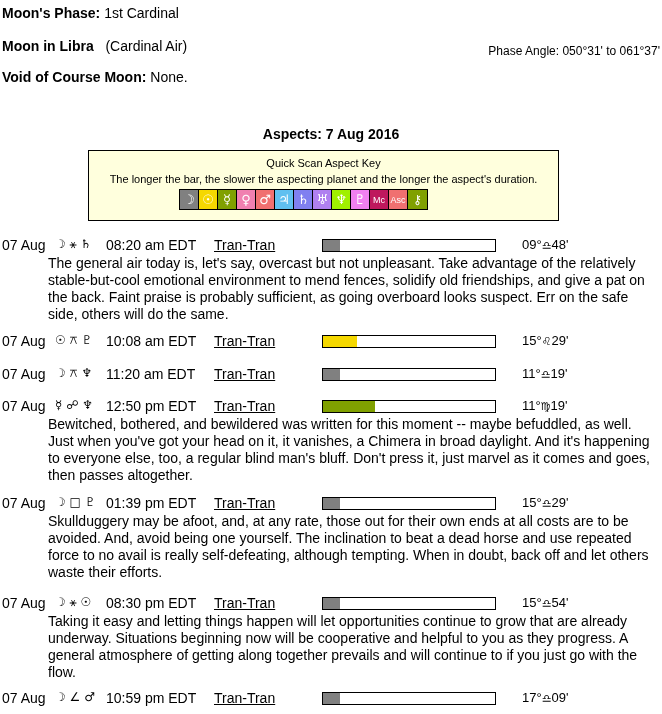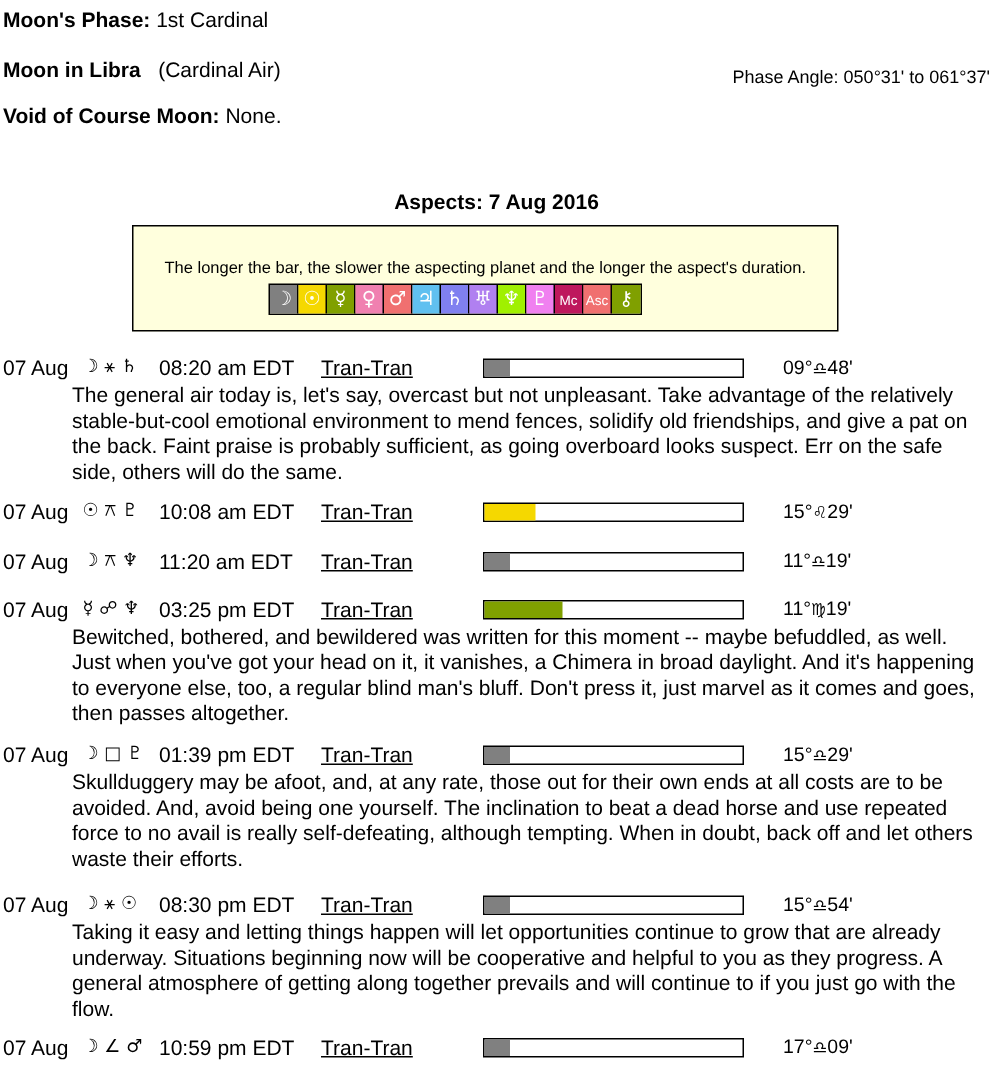--- a/index.html
+++ b/index.html
@@ -66,20 +66,21 @@
   &nbsp;&nbsp;<span>(Cardinal Air)</span>
 </div>
 <div class="hdr-line" id="void-line">
   <b>Void of Course Moon:</b>
   <span>None.</span>
 </div>
 
 <div id="aspects-title">Aspects: 7 Aug 2016</div>
 
 <div id="key-box">
+  <div id="key-title">Quick Scan Aspect Key</div>
   <div id="key-desc">The longer the bar, the slower the aspecting planet and the longer the aspect's duration.</div>
   <div id="key-swatches">
       <div class="swatch" style="background: rgb(128, 128, 128);">☽</div>
       <div class="swatch" style="background: rgb(245, 216, 0);">☉</div>
       <div class="swatch" style="background: rgb(128, 160, 0);">☿</div>
       <div class="swatch" style="background: rgb(240, 128, 176);">♀</div>
       <div class="swatch" style="background: rgb(240, 112, 112);">♂</div>
       <div class="swatch" style="background: rgb(96, 192, 240);">♃</div>
       <div class="swatch" style="background: rgb(128, 128, 240);">♄</div>
       <div class="swatch" style="background: rgb(176, 128, 240);">♅</div>
@@ -126,21 +127,21 @@
         <div class="e-bar">
           <div class="e-bar-fill" style="width: 10%; background: rgb(128, 128, 128);"></div>
         </div>
         <span class="e-pos"><span>11°</span><span class="sign">♎</span><span>19'</span></span>
       </div>
     </div>
     <div class="entry" style="top: 398px;">
       <div class="entry-head">
         <span class="e-date">07 Aug</span>
         <span class="e-glyphs">☿ ☍ ♆</span>
-        <span class="e-time">03:25 pm EDT</span>
+        <span class="e-time">12:50 pm EDT</span>
         <span class="e-type">Tran-Tran</span>
         <div class="e-bar">
           <div class="e-bar-fill" style="width: 30%; background: rgb(128, 160, 0);"></div>
         </div>
         <span class="e-pos"><span>11°</span><span class="sign">♍</span><span>19'</span></span>
       </div>
       <div class="e-text">Bewitched, bothered, and bewildered was written for this moment -- maybe befuddled, as well. Just when you've got your head on it, it vanishes, a Chimera in broad daylight. And it's happening to everyone else, too, a regular blind man's bluff. Don't press it, just marvel as it comes and goes, then passes altogether.</div>
     </div>
     <div class="entry" style="top: 495px;">
       <div class="entry-head">

